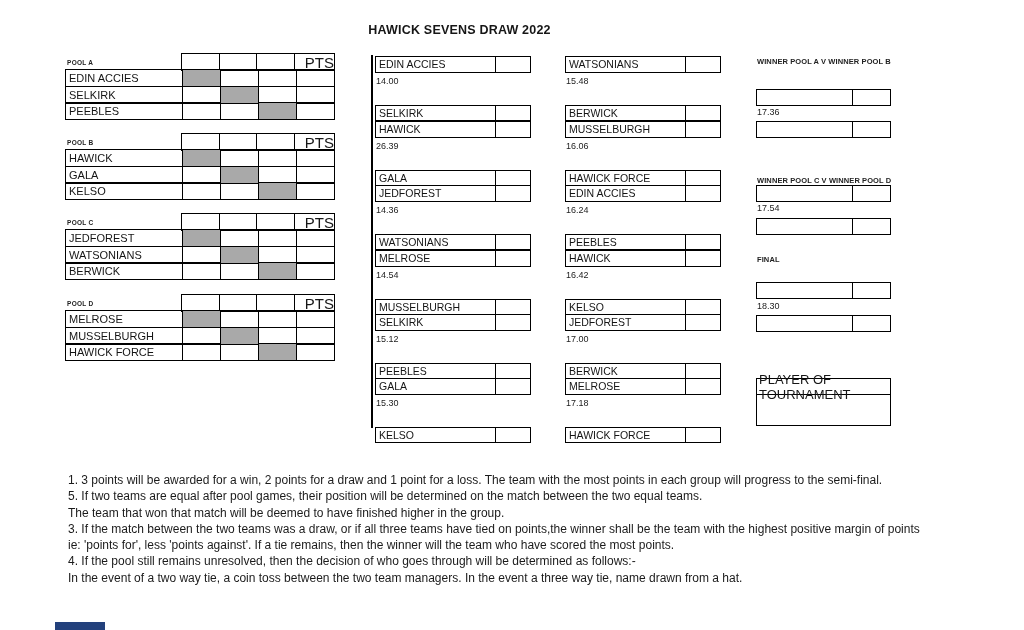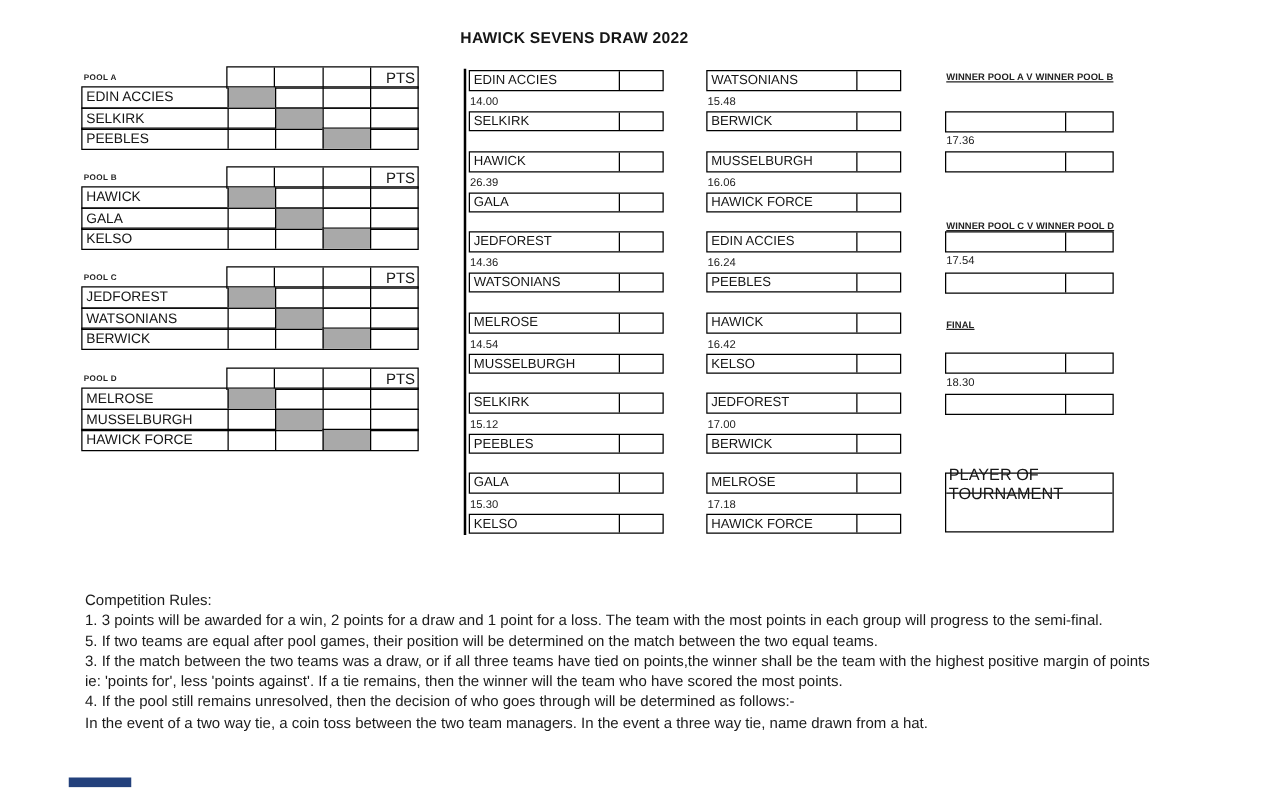--- a/index.html
+++ b/index.html
@@ -12,40 +12,40 @@
     font-size:12.5px; font-weight:bold; letter-spacing:.2px; color:#161616;
   }
 
   
   .pool { position:absolute; left:65px; width:270px; }
   .phead { display:flex; height:18px; }
   .plabel { flex:0 0 116px; box-sizing:border-box; font-size:6.5px; font-weight:bold;
             letter-spacing:.3px; display:flex; align-items:center; padding-left:2px; color:#222; }
   .htrack { flex:1; display:flex; border:1.6px solid #000; box-sizing:border-box; }
   .hcell { flex:1; border-left:1.6px solid #000; box-sizing:border-box;
-           display:flex; align-items:center; justify-content:center; font-size:12px; color:#161616;padding-left:10px; }
+           display:flex; align-items:center; justify-content:center; font-size:15px; color:#161616;padding-left:10px; }
   .hcell:first-child { border-left:none; }
   .prow { display:flex; height:18px; border:1.6px solid #000; box-sizing:border-box; margin-top:-1.6px; }
   .tname { flex:0 0 116px; box-sizing:border-box; display:flex; align-items:center;
            padding-left:3px; font-size:11px; color:#141414; white-space:nowrap; }
   .cell { flex:1; border-left:1.6px solid #000; box-sizing:border-box; }
   .cell.g { background:#a9a9a9; }
 
   
   .vline { position:absolute; left:371px; top:55px; width:2px; height:373px; background:#000; }
   .match { position:absolute; width:156px; }
   .mbox { height:16.5px; border:1.8px solid #000; box-sizing:border-box; display:flex; background:#fff; }
   .mteam { flex:1; display:flex; align-items:center; padding-left:3px; font-size:10.5px;
            color:#141414; white-space:nowrap; overflow:hidden; }
   .mscore { flex:0 0 35px; border-left:1.8px solid #000; box-sizing:border-box; }
-  .mtime { height:16px; font-size:9px; color:#222; padding:3px 0 0 1px; box-sizing:border-box; }
+  .mtime { height:32px; font-size:9px; color:#222; padding:3px 0 0 1px; box-sizing:border-box; }
 
   
   .klabel { position:absolute; left:757px; font-size:7.5px; font-weight:bold;
-            text-decoration:underline; letter-spacing:.1px; color:#222; white-space:nowrap; }
+            letter-spacing:.1px; color:#222; white-space:nowrap; }
   .kbox { position:absolute; left:756px; width:135px; height:16.5px; border:1.8px solid #000;
           box-sizing:border-box; display:flex; background:#fff; }
   .kspacer { flex:1; }
   .kscore { flex:0 0 38px; border-left:1.8px solid #000; box-sizing:border-box; }
   .ktime { position:absolute; left:757px; font-size:9px; color:#222;text-align:center; }
   .pot { position:absolute; left:756px; top:378px; width:135px; height:48px;
          border:1.8px solid #000; box-sizing:border-box; }
   .pot-head { height:16px; border-bottom:1.8px solid #000; box-sizing:border-box;
               display:flex; align-items:center; padding-left:2px; font-size:13px; color:#161616; }
 
@@ -361,23 +361,23 @@
   <div class="kbox" style="top:315px">
     <span class="kspacer"></span>
     <span class="kscore"></span>
   </div>
 
   <div class="pot">
     <div class="pot-head">PLAYER OF TOURNAMENT</div>
   </div>
 
   <div class="rules">
-    <div>Competition Rules:</div>
     <div>1. 3 points will be awarded for a win, 2 points for a draw and 1 point for a loss. The team with the most points in each group will progress to the semi-final.</div>
     <div>5. If two teams are equal after pool games, their position will be determined on the match between the two equal teams.</div>
+    <div>The team that won that match will be deemed to have finished higher in the group.</div>
     <div>3. If the match between the two teams was a draw, or if all three teams have tied on points,the winner shall be the team with the highest positive margin of points</div>
     <div>ie: 'points for', less 'points against'. If a tie remains, then the winner will the team who have scored the most points.</div>
     <div>4. If the pool still remains unresolved, then the decision of who goes through will be determined as follows:-</div>
     <div>In the event of a two way tie, a coin toss between the two team managers. In the event a three way tie, name drawn from a hat.</div>
   </div>
 
   <div class="blue-frag"></div>
 
 </div>
 

